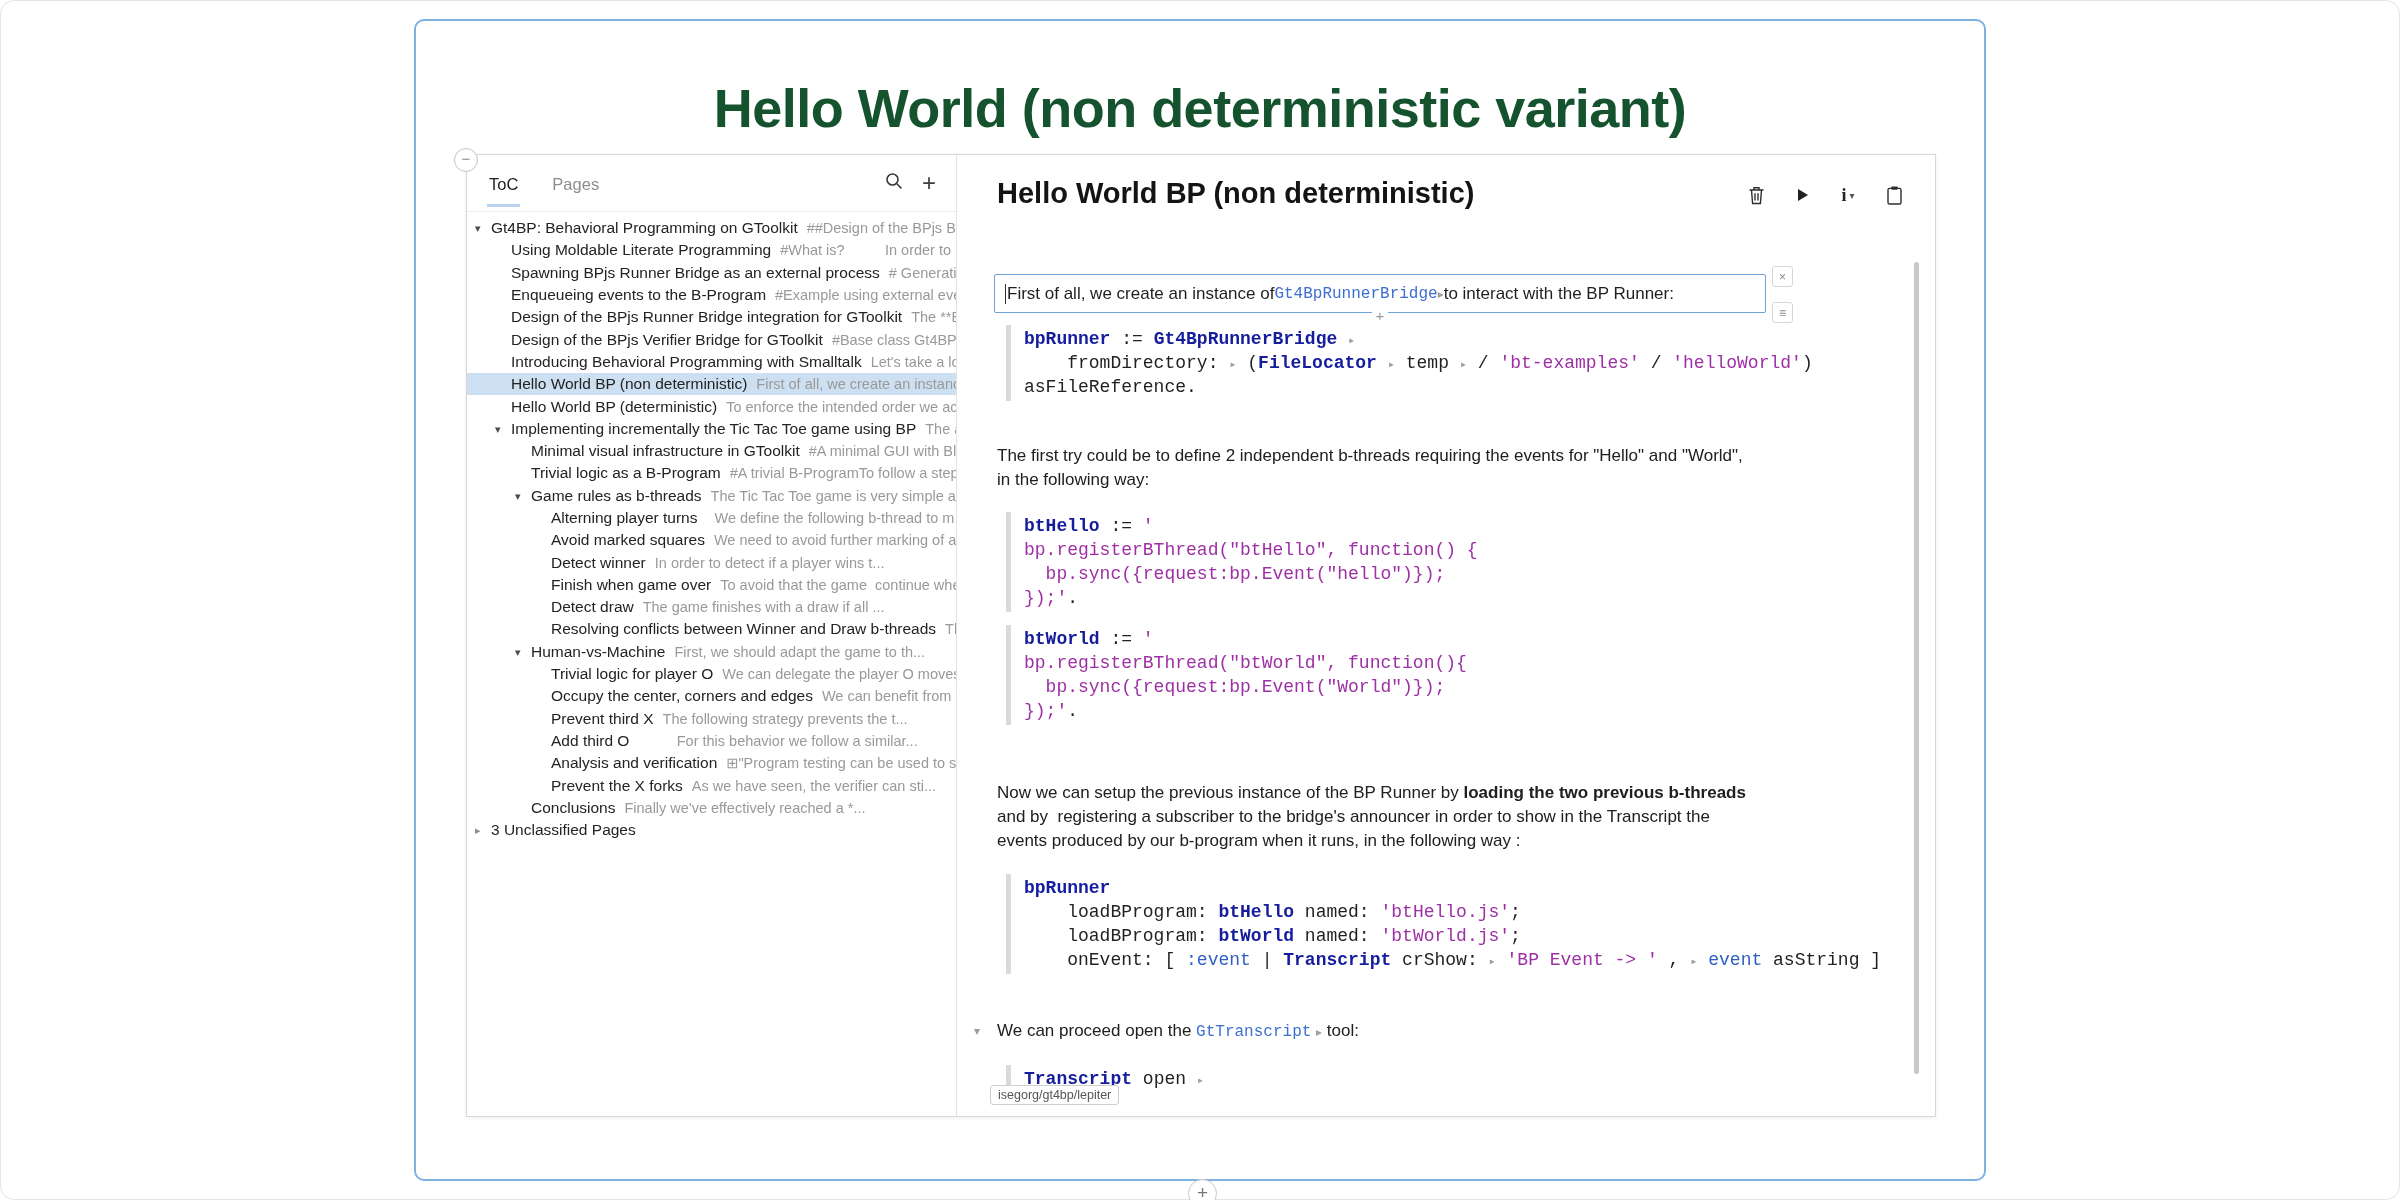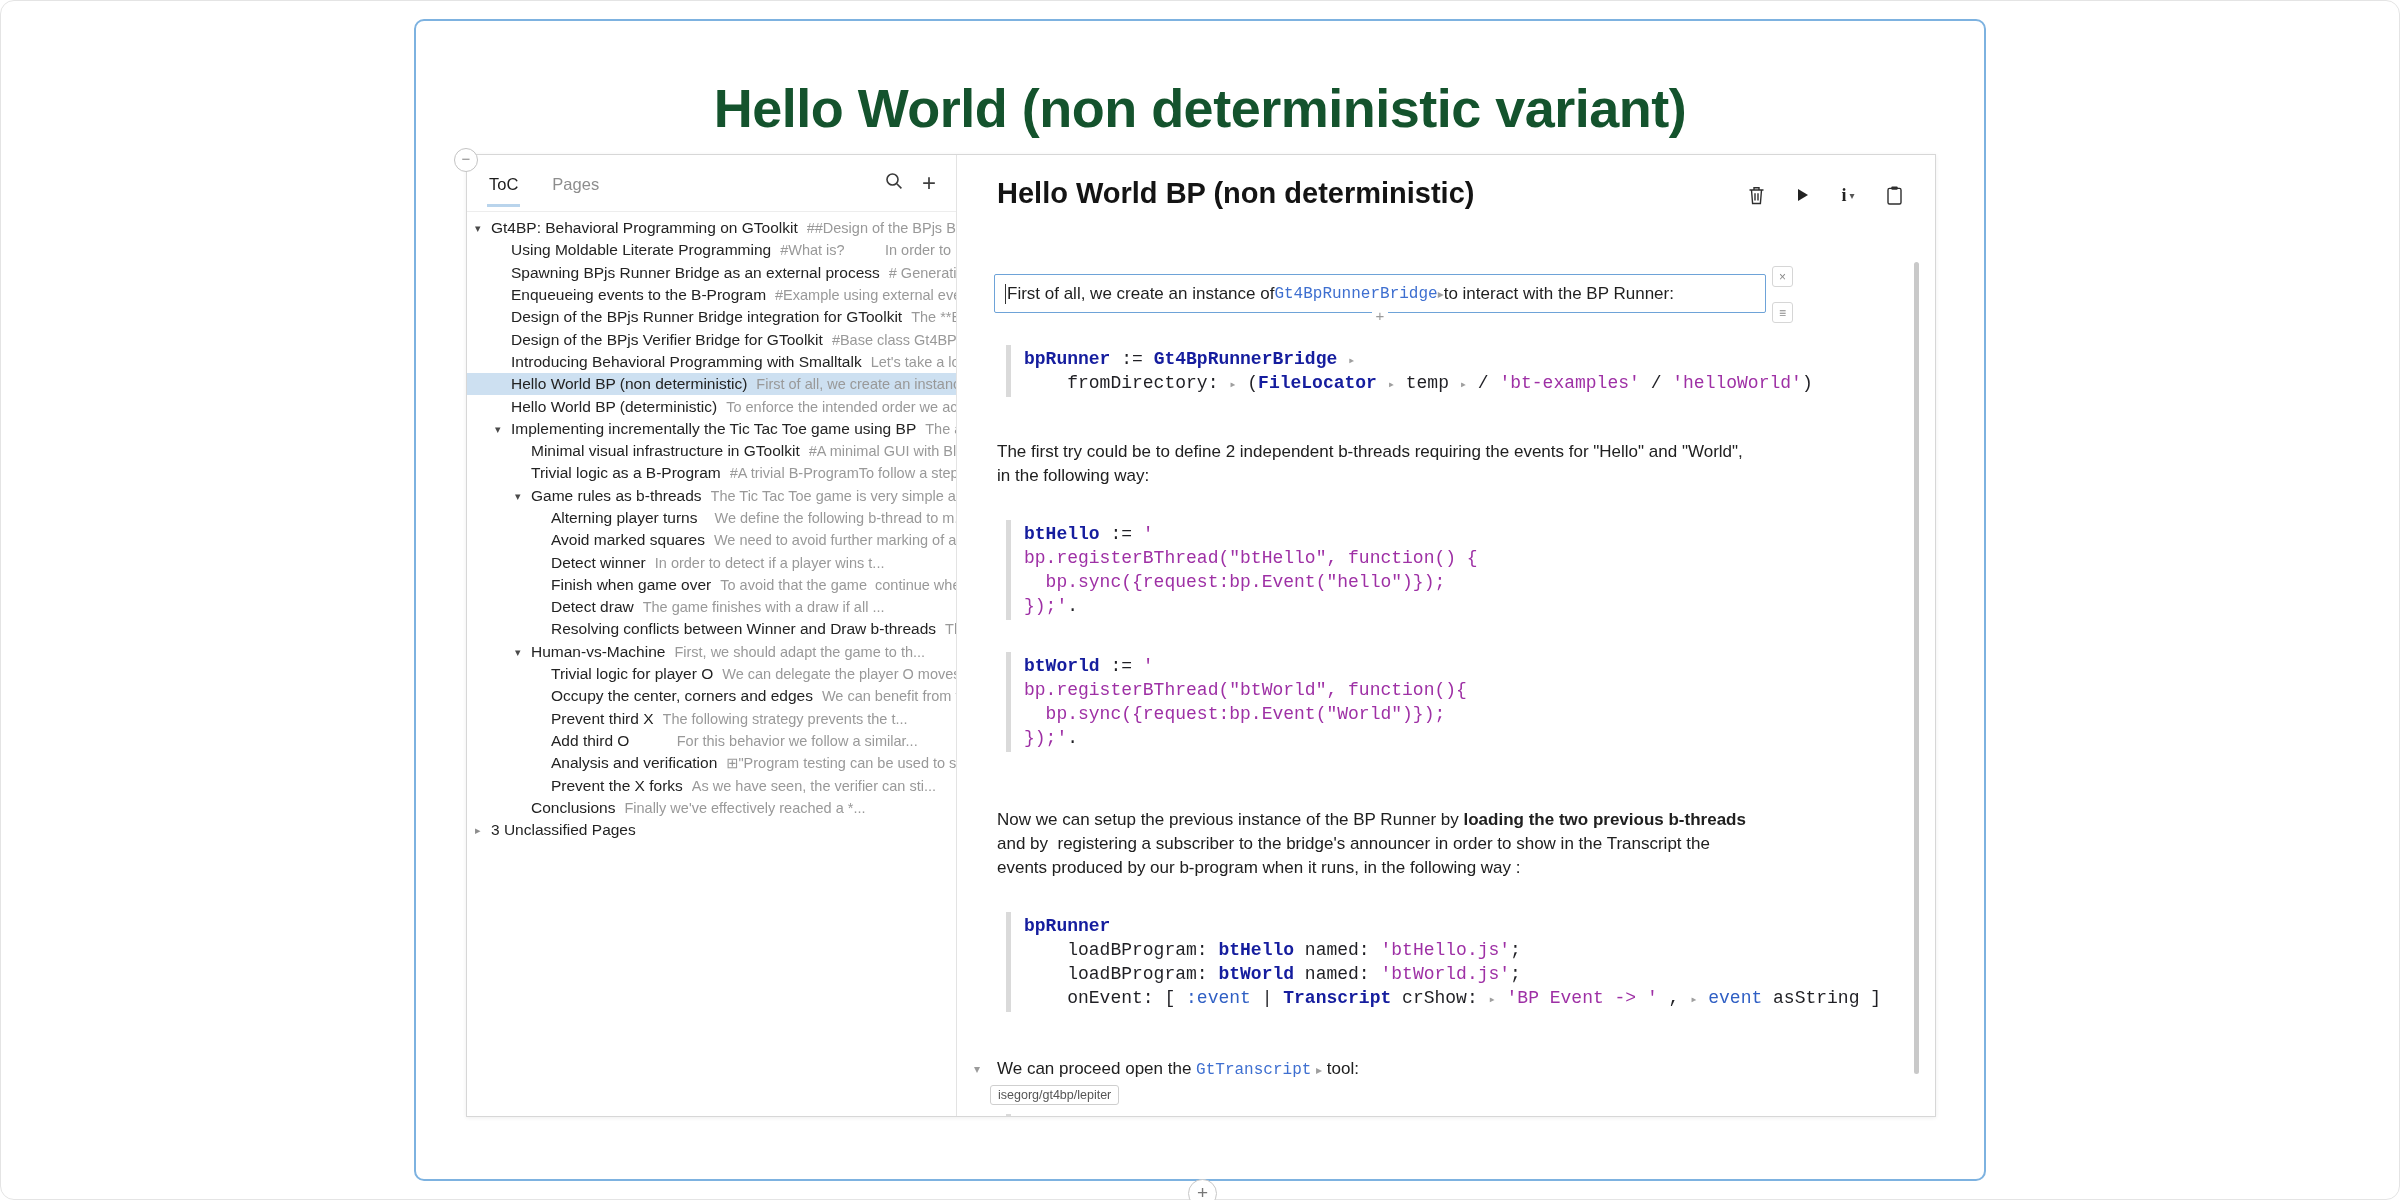--- a/index.html
+++ b/index.html
@@ -60,21 +60,21 @@
     border:1px solid #6ea3d8;border-radius:2px;display:flex;align-items:center;padding:0 10px;
     font-size:17px;color:#1f1f1f;}
   .caret{display:inline-block;width:0;height:20px;border-left:1.5px solid #333;margin-right:1px;}
   .snipbtn{position:absolute;width:19px;height:19px;background:#fff;border:1px solid #d6d6d6;border-radius:3px;
     display:flex;align-items:center;justify-content:center;color:#8a8a8a;font-size:12px;}
   .snipbtn.close{right:-28px;top:-9px;}
   .snipbtn.menu{right:-28px;bottom:-11px;}
   .snipbtn.add{left:50%;bottom:-11px;transform:translateX(-50%);border:none;width:16px;height:16px;
     color:#9a9a9a;font-size:15px;background:#fff;}
 
-  .blk-code{margin-left:9px;border-left:5px solid #dadada;padding:2px 0 2px 13px;margin-top:32px;}
+  .blk-code{margin-left:9px;border-left:5px solid #dadada;padding:2px 0 2px 13px;}
   .cline{height:24px;line-height:24px;white-space:pre;font-family:"Liberation Mono",monospace;font-size:18px;}
   .blk-text{position:relative;}
   .tline{line-height:24px;white-space:pre;font-size:17px;color:#202020;}
   .lmark{position:absolute;left:-23px;top:5px;color:#9b9b9b;font-size:12px;}
 
   .tk-k{color:#151d9e;font-weight:bold;}
   .tk-p{color:#1f1f24;}
   .tk-s{color:#9e30a5;}
   .tk-v{color:#2f5fc4;}
   .tk-m{color:#9f9f9f;font-size:12px;}
@@ -261,20 +261,21 @@
             <span class="tk-txt"> </span>
             <span class="tk-m">▸</span>
             <span class="tk-txt"> to interact with the BP Runner:</span>
             <div class="snipbtn close">×</div>
             <div class="snipbtn menu">≡</div>
             <div class="snipbtn add">+</div>
           </div>
           <div class="blk blk-code">
             <div class="cline"><span class="tk-k">bpRunner</span><span class="tk-p"> := </span><span class="tk-k">Gt4BpRunnerBridge</span><span class="tk-p"> </span><span class="tk-m">▸</span></div>
             <div class="cline"><span class="tk-p">    fromDirectory: </span><span class="tk-m">▸</span><span class="tk-p"> (</span><span class="tk-k">FileLocator</span><span class="tk-p"> </span><span class="tk-m">▸</span><span class="tk-p"> temp </span><span class="tk-m">▸</span><span class="tk-p"> / </span><span class="tk-s">'bt-examples'</span><span class="tk-p"> / </span><span class="tk-s">'helloWorld'</span><span class="tk-p">)</span></div>
+            <div class="cline"><span class="tk-p">asFileReference.</span></div>
           </div>
           <div class="blk blk-text">
             <div class="tline"><span class="tk-txt">The first try could be to define 2 independent b-threads requiring the events for "Hello" and "World",</span></div>
             <div class="tline"><span class="tk-txt">in the following way:</span></div>
           </div>
           <div class="blk blk-code">
             <div class="cline"><span class="tk-k">btHello</span><span class="tk-p"> := </span><span class="tk-s">'</span></div>
             <div class="cline"><span class="tk-s">bp.registerBThread("btHello", function() {</span></div>
             <div class="cline"><span class="tk-s">  bp.sync({request:bp.Event("hello")});</span></div>
             <div class="cline"><span class="tk-s">});'</span><span class="tk-p">.</span></div>

